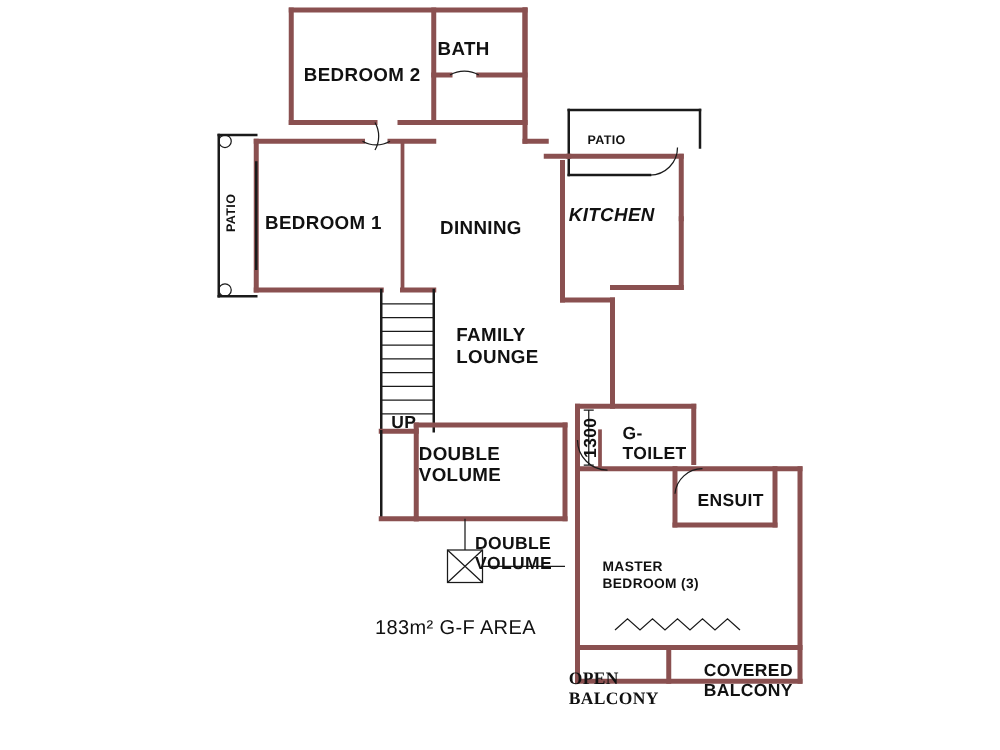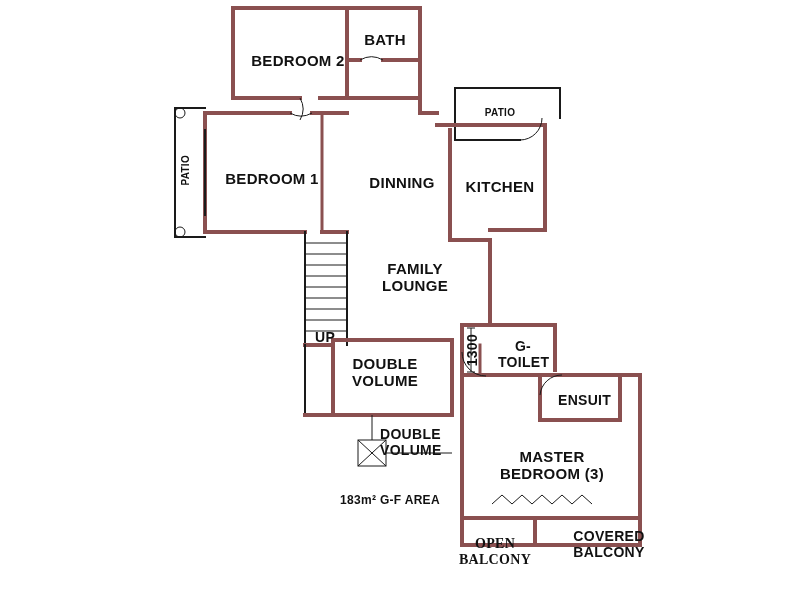--- a/index.html
+++ b/index.html
@@ -22,33 +22,32 @@
   }
   svg.plan-svg {
     position: absolute;
     left: 0;
     top: 0;
     width: 800px;
     height: 600px;
   }
   .lbl {
     position: absolute;
-    text-align: center;
     font-family: "Liberation Sans", sans-serif;
     font-weight: bold;
     color: #111111;
     letter-spacing: 0.3px;
     white-space: pre-line;
     line-height: 1.15;
   }
   .lbl-room { font-size: 15px; }
-  .lbl-room-lg { font-size: 15px; }
+  .lbl-room-lg { font-size: 11px; }
   .lbl-small { font-size: 10px; font-weight: bold; }
   .lbl-tiny { font-size: 14px; font-weight: bold; }
-  .lbl-area { font-size: 12px; font-weight: bold; }
+  .lbl-area { font-size: 16px; font-weight: normal; }
   .lbl-title {
     font-size: 16px;
     font-weight: bold;
     text-decoration: underline;
   }
   .vertical {
     writing-mode: vertical-rl;
     transform: rotate(180deg);
   }
 </style>
@@ -166,21 +165,21 @@
   <div class="lbl lbl-room" style="left:350px;top:31px;width:70px;">BATH</div>
 
   <div class="lbl lbl-room" style="left:212px;top:170px;width:120px;">BEDROOM 1</div>
 
   <div class="lbl lbl-small vertical" style="left:180px;top:155px;">PATIO</div>
 
   <div class="lbl lbl-small" style="left:470px;top:107px;width:60px;">PATIO</div>
 
   <div class="lbl lbl-room" style="left:352px;top:174px;width:100px;">DINNING</div>
 
-  <div class="lbl lbl-room" style="left:455px;top:178px;width:90px;">KITCHEN</div>
+  <div class="lbl lbl-room" style="left:455px;top:164px;width:90px;font-style:italic;">KITCHEN</div>
 
   <div class="lbl lbl-room" style="left:365px;top:260px;width:100px;">FAMILY
 LOUNGE</div>
 
   <div class="lbl lbl-room" style="left:335px;top:355px;width:100px;">DOUBLE
 VOLUME</div>
 
   <div class="lbl lbl-tiny" style="left:380px;top:426px;width:60px;">DOUBLE
 VOLUME</div>
 

